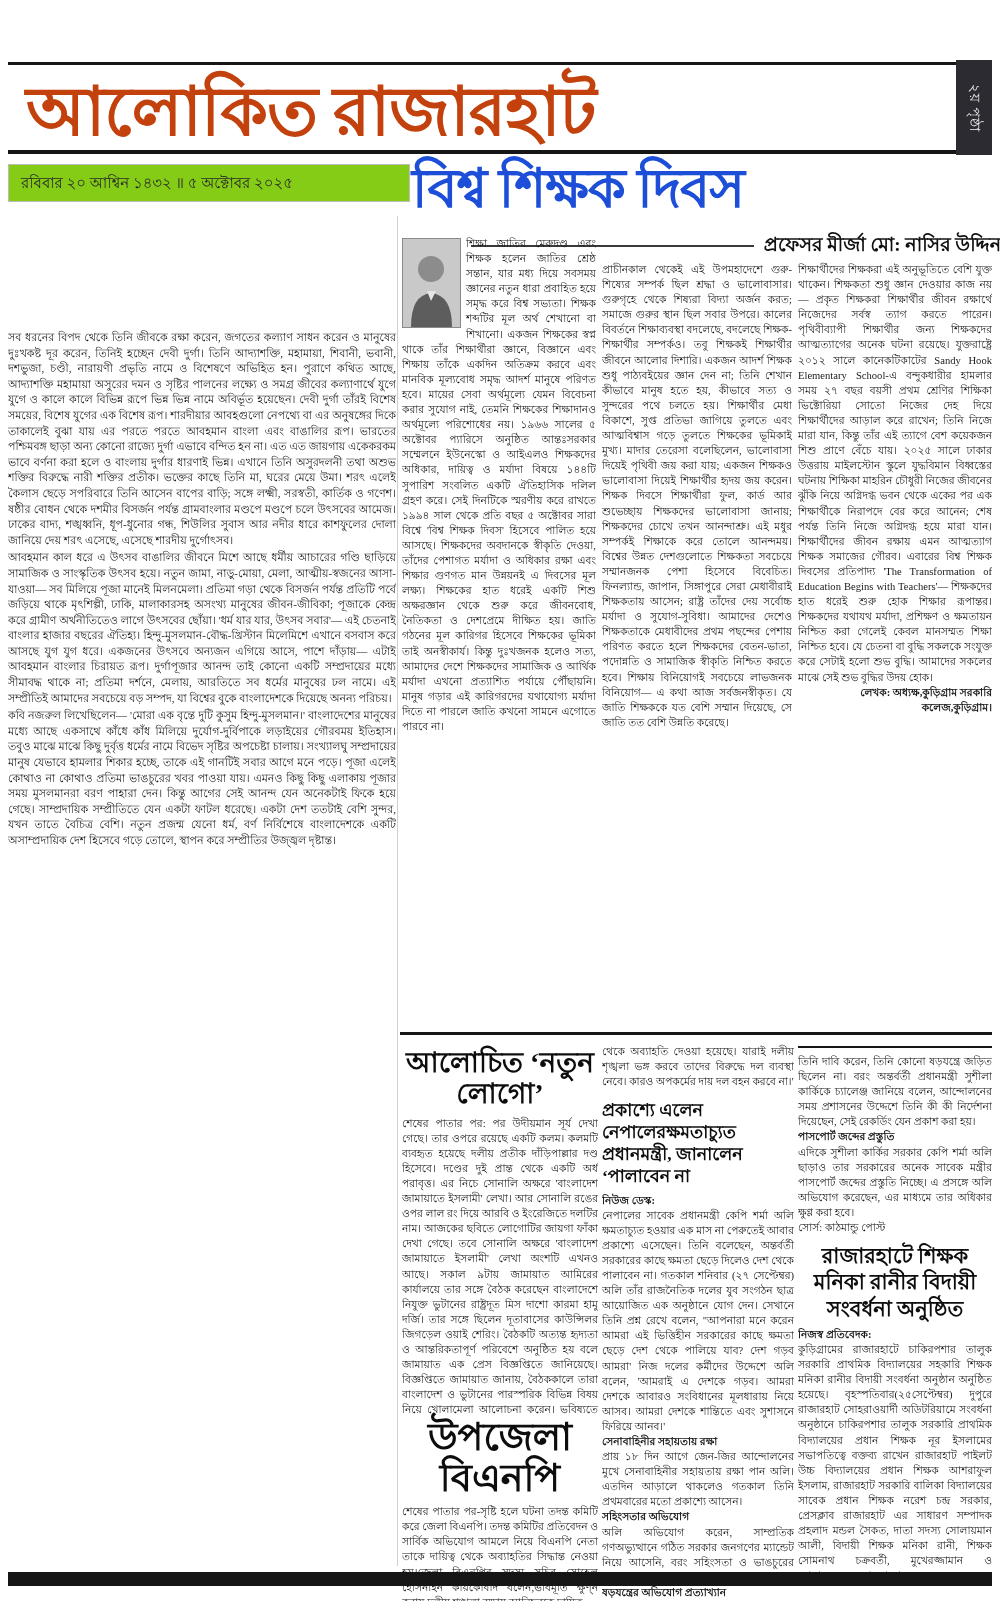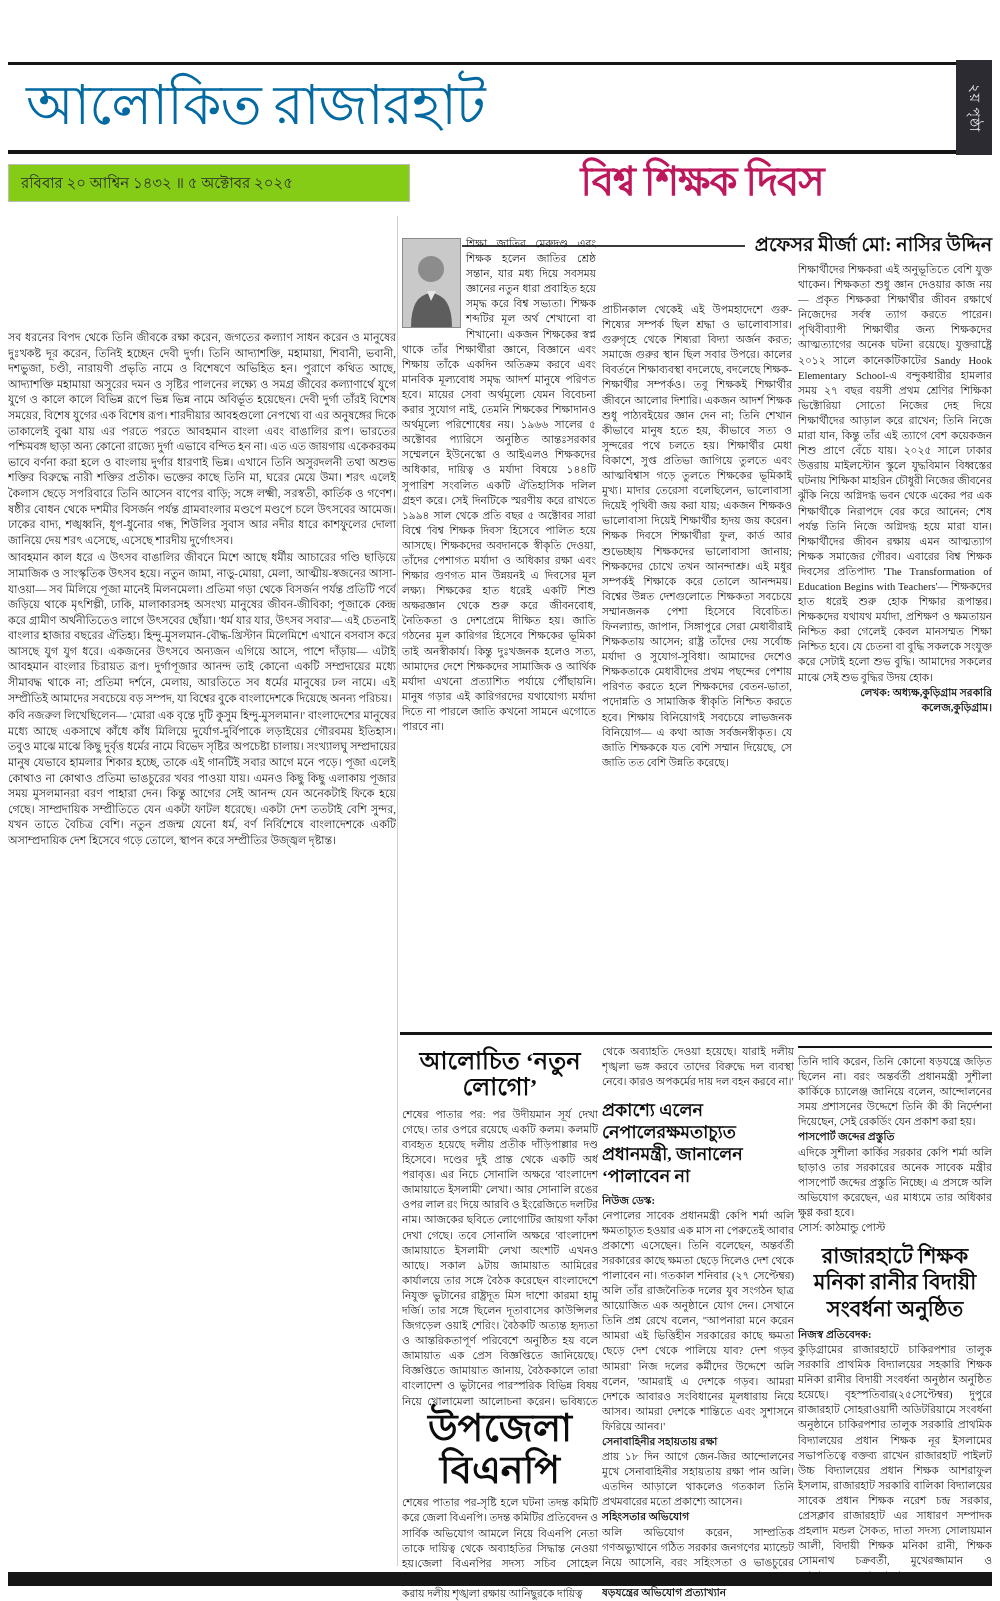--- a/index.html
+++ b/index.html
@@ -1,43 +1,43 @@
 <!DOCTYPE html>
 <html lang="bn"><head>
 <meta charset="utf-8">
 <style>
   html,body{margin:0;padding:0;background:#ffffff;}
   #page{position:relative;width:1000px;height:1601px;background:#ffffff;overflow:hidden;
         font-family:"Liberation Serif",serif;color:#1c1c1c;border-right:2px solid #e2e2e2;}
   .abs{position:absolute;}
   
   .rule{background:#161616;}
-  #masthead-title{font-size:55px;font-weight:400;color:#0369a1;letter-spacing:-1px;line-height:1;}
+  #masthead-title{font-size:68px;font-weight:700;color:#c2410c;letter-spacing:-1px;line-height:1;}
   #page-tab{background:#2b2b31;color:#f2f2f2;display:flex;align-items:center;justify-content:center;}
   #page-tab span{transform:rotate(90deg);white-space:nowrap;font-size:14px;letter-spacing:1px;}
   
   #date-bar{background:#84cc16;border:1px solid #bdbdbd;display:flex;align-items:center;
             padding-left:12px;font-size:15px;color:#2a2a2a;}
   
-  #lead-headline{font-size:40px;font-weight:900;color:#be185d;text-align:center;line-height:1.0;letter-spacing:-1px;}
-  #byline-row{display:flex;align-items:center;gap:10px;}
+  #lead-headline{font-size:54px;font-weight:900;color:#1d4ed8;text-align:left;line-height:1.0;letter-spacing:-1px;}
+  #byline-row{display:flex;align-items:center;gap:10px;padding-left:9px;}
   #byline-line{flex:1;height:2px;background:#3a3a3a;}
   #lead-byline{font-size:19px;font-weight:700;color:#101010;white-space:nowrap;}
   .bodytxt{font-size:10.6px;line-height:15.1px;text-align:justify;overflow:hidden;color:#191919;}
   .bodytxt p{margin:0 0 2px 0;}
   #author-photo{width:57px;height:88px;float:left;margin:2px 5px 2px 0;border:1px solid #8a8a8a;
                 background:linear-gradient(#cfcfcf,#9f9f9f);}
   .sig{font-weight:700;text-align:right;}
   
   #editorial-label-row{display:flex;justify-content:flex-end;align-items:flex-end;gap:4px;}
   #editorial-label{font-size:30px;font-weight:800;color:#1f3f5c;border-bottom:3px dashed #1f3f5c;
                    padding:0 6px 2px 6px;line-height:1.05;}
   #editorial-headline{font-size:27px;font-weight:800;color:#1e3c58;line-height:1.15;margin-top:6px;}
   
-  .h-big{font-size:24px;font-weight:900;color:#0d0d0d;line-height:1.1;text-align:center;}
+  .h-big{font-size:28px;font-weight:900;color:#0d0d0d;line-height:1.1;text-align:center;}
   .h-med{font-size:17.5px;font-weight:900;color:#0d0d0d;line-height:1.25;}
   .subhead{font-weight:700;}
   .reporter{font-weight:700;}
   .endsq{display:inline-block;width:7px;height:7px;background:#111;}
   .vline{background:#cfcfcf;width:1px;}
 </style>
 </head>
 <body>
 
 <div id="page">
@@ -63,21 +63,21 @@
     <div id="author-photo">
       <svg width="57" height="88" viewBox="0 0 57 88">
         <rect width="57" height="88" fill="#c9c9c9"></rect>
         <circle cx="28" cy="30" r="13" fill="#8c8c8c"></circle>
         <path d="M8 88 Q8 56 28 54 Q49 56 49 88 Z" fill="#5d5d5d"></path>
         <path d="M24 52 L28 62 L33 52 Z" fill="#e6e6e6"></path>
       </svg>
     </div>
     <span>শিক্ষা জাতির মেরুদণ্ড এবং শিক্ষক হলেন জাতির শ্রেষ্ঠ সন্তান, যার মধ্য দিয়ে সবসময় জ্ঞানের নতুন ধারা প্রবাহিত হয়ে সমৃদ্ধ করে বিশ্ব সভ্যতা। শিক্ষক শব্দটির মূল অর্থ শেখানো বা শিখানো। একজন শিক্ষকের স্বপ্ন থাকে তাঁর শিক্ষার্থীরা জ্ঞানে, বিজ্ঞানে এবং শিক্ষায় তাঁকে একদিন অতিক্রম করবে এবং মানবিক মূল্যবোধ সমৃদ্ধ আদর্শ মানুষে পরিণত হবে। মায়ের সেবা অর্থমূল্যে যেমন বিবেচনা করার সুযোগ নাই, তেমনি শিক্ষকের শিক্ষাদানও অর্থমূল্যে পরিশোধের নয়। ১৯৬৬ সালের ৫ অক্টোবর প্যারিসে অনুষ্ঠিত আন্তঃসরকার সম্মেলনে ইউনেস্কো ও আইএলও শিক্ষকদের অধিকার, দায়িত্ব ও মর্যাদা বিষয়ে ১৪৪টি সুপারিশ সংবলিত একটি ঐতিহাসিক দলিল গ্রহণ করে। সেই দিনটিকে স্মরণীয় করে রাখতে ১৯৯৪ সাল থেকে প্রতি বছর ৫ অক্টোবর সারা বিশ্বে 'বিশ্ব শিক্ষক দিবস' হিসেবে পালিত হয়ে আসছে। শিক্ষকদের অবদানকে স্বীকৃতি দেওয়া, তাঁদের পেশাগত মর্যাদা ও অধিকার রক্ষা এবং শিক্ষার গুণগত মান উন্নয়নই এ দিবসের মূল লক্ষ্য। শিক্ষকের হাত ধরেই একটি শিশু অক্ষরজ্ঞান থেকে শুরু করে জীবনবোধ, নৈতিকতা ও দেশপ্রেমে দীক্ষিত হয়। জাতি গঠনের মূল কারিগর হিসেবে শিক্ষকের ভূমিকা তাই অনস্বীকার্য। কিন্তু দুঃখজনক হলেও সত্য, আমাদের দেশে শিক্ষকদের সামাজিক ও আর্থিক মর্যাদা এখনো প্রত্যাশিত পর্যায়ে পৌঁছায়নি। মানুষ গড়ার এই কারিগরদের যথাযোগ্য মর্যাদা দিতে না পারলে জাতি কখনো সামনে এগোতে পারবে না।</span>
   </div>
-  <div class="abs bodytxt" style="left:602px;top:262px;width:190px;height:756px;margin-top:40px;">
+  <div class="abs bodytxt" style="left:602px;top:262px;width:190px;height:756px;">
     <span>প্রাচীনকাল থেকেই এই উপমহাদেশে গুরু-শিষ্যের সম্পর্ক ছিল শ্রদ্ধা ও ভালোবাসার। গুরুগৃহে থেকে শিষ্যরা বিদ্যা অর্জন করত; সমাজে গুরুর স্থান ছিল সবার উপরে। কালের বিবর্তনে শিক্ষাব্যবস্থা বদলেছে, বদলেছে শিক্ষক-শিক্ষার্থীর সম্পর্কও। তবু শিক্ষকই শিক্ষার্থীর জীবনে আলোর দিশারি। একজন আদর্শ শিক্ষক শুধু পাঠ্যবইয়ের জ্ঞান দেন না; তিনি শেখান কীভাবে মানুষ হতে হয়, কীভাবে সত্য ও সুন্দরের পথে চলতে হয়। শিক্ষার্থীর মেধা বিকাশে, সুপ্ত প্রতিভা জাগিয়ে তুলতে এবং আত্মবিশ্বাস গড়ে তুলতে শিক্ষকের ভূমিকাই মুখ্য। মাদার তেরেসা বলেছিলেন, ভালোবাসা দিয়েই পৃথিবী জয় করা যায়; একজন শিক্ষকও ভালোবাসা দিয়েই শিক্ষার্থীর হৃদয় জয় করেন। শিক্ষক দিবসে শিক্ষার্থীরা ফুল, কার্ড আর শুভেচ্ছায় শিক্ষকদের ভালোবাসা জানায়; শিক্ষকদের চোখে তখন আনন্দাশ্রু। এই মধুর সম্পর্কই শিক্ষাকে করে তোলে আনন্দময়। বিশ্বের উন্নত দেশগুলোতে শিক্ষকতা সবচেয়ে সম্মানজনক পেশা হিসেবে বিবেচিত। ফিনল্যান্ড, জাপান, সিঙ্গাপুরে সেরা মেধাবীরাই শিক্ষকতায় আসেন; রাষ্ট্র তাঁদের দেয় সর্বোচ্চ মর্যাদা ও সুযোগ-সুবিধা। আমাদের দেশেও শিক্ষকতাকে মেধাবীদের প্রথম পছন্দের পেশায় পরিণত করতে হলে শিক্ষকদের বেতন-ভাতা, পদোন্নতি ও সামাজিক স্বীকৃতি নিশ্চিত করতে হবে। শিক্ষায় বিনিয়োগই সবচেয়ে লাভজনক বিনিয়োগ— এ কথা আজ সর্বজনস্বীকৃত। যে জাতি শিক্ষককে যত বেশি সম্মান দিয়েছে, সে জাতি তত বেশি উন্নতি করেছে।</span>
   </div>
   <div class="abs bodytxt" style="left:798px;top:262px;width:194px;height:756px;">
     <span>শিক্ষার্থীদের শিক্ষকরা এই অনুভূতিতে বেশি যুক্ত থাকেন। শিক্ষকতা শুধু জ্ঞান দেওয়ার কাজ নয়— প্রকৃত শিক্ষকরা শিক্ষার্থীর জীবন রক্ষার্থে নিজেদের সর্বস্ব ত্যাগ করতে পারেন। পৃথিবীব্যাপী শিক্ষার্থীর জন্য শিক্ষকদের আত্মত্যাগের অনেক ঘটনা রয়েছে। যুক্তরাষ্ট্রে ২০১২ সালে কানেকটিকাটের Sandy Hook Elementary School-এ বন্দুকধারীর হামলার সময় ২৭ বছর বয়সী প্রথম শ্রেণির শিক্ষিকা ভিক্টোরিয়া সোতো নিজের দেহ দিয়ে শিক্ষার্থীদের আড়াল করে রাখেন; তিনি নিজে মারা যান, কিন্তু তাঁর এই ত্যাগে বেশ কয়েকজন শিশু প্রাণে বেঁচে যায়। ২০২৫ সালে ঢাকার উত্তরায় মাইলস্টোন স্কুলে যুদ্ধবিমান বিধ্বস্তের ঘটনায় শিক্ষিকা মাহরিন চৌধুরী নিজের জীবনের ঝুঁকি নিয়ে অগ্নিদগ্ধ ভবন থেকে একের পর এক শিক্ষার্থীকে নিরাপদে বের করে আনেন; শেষ পর্যন্ত তিনি নিজে অগ্নিদগ্ধ হয়ে মারা যান। শিক্ষার্থীদের জীবন রক্ষায় এমন আত্মত্যাগ শিক্ষক সমাজের গৌরব। এবারের বিশ্ব শিক্ষক দিবসের প্রতিপাদ্য 'The Transformation of Education Begins with Teachers'— শিক্ষকদের হাত ধরেই শুরু হোক শিক্ষার রূপান্তর। শিক্ষকদের যথাযথ মর্যাদা, প্রশিক্ষণ ও ক্ষমতায়ন নিশ্চিত করা গেলেই কেবল মানসম্মত শিক্ষা নিশ্চিত হবে। যে চেতনা বা বুদ্ধি সকলকে সংযুক্ত করে সেটাই হলো শুভ বুদ্ধি। আমাদের সকলের মাঝে সেই শুভ বুদ্ধির উদয় হোক।</span>
     <div class="sig">লেখক: অধ্যক্ষ,কুড়িগ্রাম সরকারি কলেজ,কুড়িগ্রাম।</div>
   </div>
   <div class="abs rule" style="left:400px;top:1032px;width:592px;height:3px;"></div>
 
   <div class="abs bodytxt" style="left:8px;top:330px;width:388px;height:1236px;font-size:11px;line-height:15.6px;">
     <p>সব ধরনের বিপদ থেকে তিনি জীবকে রক্ষা করেন, জগতের কল্যাণ সাধন করেন ও মানুষের দুঃখকষ্ট দূর করেন, তিনিই হচ্ছেন দেবী দুর্গা। তিনি আদ্যাশক্তি, মহামায়া, শিবানী, ভবানী, দশভুজা, চণ্ডী, নারায়ণী প্রভৃতি নামে ও বিশেষণে অভিহিত হন। পুরাণে কথিত আছে, আদ্যাশক্তি মহামায়া অসুরের দমন ও সৃষ্টির পালনের লক্ষ্যে ও সমগ্র জীবের কল্যাণার্থে যুগে যুগে ও কালে কালে বিভিন্ন রূপে ভিন্ন ভিন্ন নামে অবির্ভূত হয়েছেন। দেবী দুর্গা তাঁরই বিশেষ সময়ের, বিশেষ যুগের এক বিশেষ রূপ। শারদীয়ার আবহগুলো নেপথ্যে বা এর অনুষঙ্গের দিকে তাকালেই বুঝা যায় এর পরতে পরতে আবহমান বাংলা এবং বাঙালির রূপ। ভারতের পশ্চিমবঙ্গ ছাড়া অন্য কোনো রাজ্যে দুর্গা এভাবে বন্দিত হন না। এত এত জায়গায় একেকরকম ভাবে বর্ণনা করা হলে ও বাংলায় দুর্গার ধারণাই ভিন্ন। এখানে তিনি অসুরদলনী তথা অশুভ শক্তির বিরুদ্ধে নারী শক্তির প্রতীক। ভক্তের কাছে তিনি মা, ঘরের মেয়ে উমা। শরৎ এলেই কৈলাস ছেড়ে সপরিবারে তিনি আসেন বাপের বাড়ি; সঙ্গে লক্ষ্মী, সরস্বতী, কার্তিক ও গণেশ। ষষ্ঠীর বোধন থেকে দশমীর বিসর্জন পর্যন্ত গ্রামবাংলার মণ্ডপে মণ্ডপে চলে উৎসবের আমেজ। ঢাকের বাদ্য, শঙ্খধ্বনি, ধূপ-ধুনোর গন্ধ, শিউলির সুবাস আর নদীর ধারে কাশফুলের দোলা জানিয়ে দেয় শরৎ এসেছে, এসেছে শারদীয় দুর্গোৎসব।</p>

